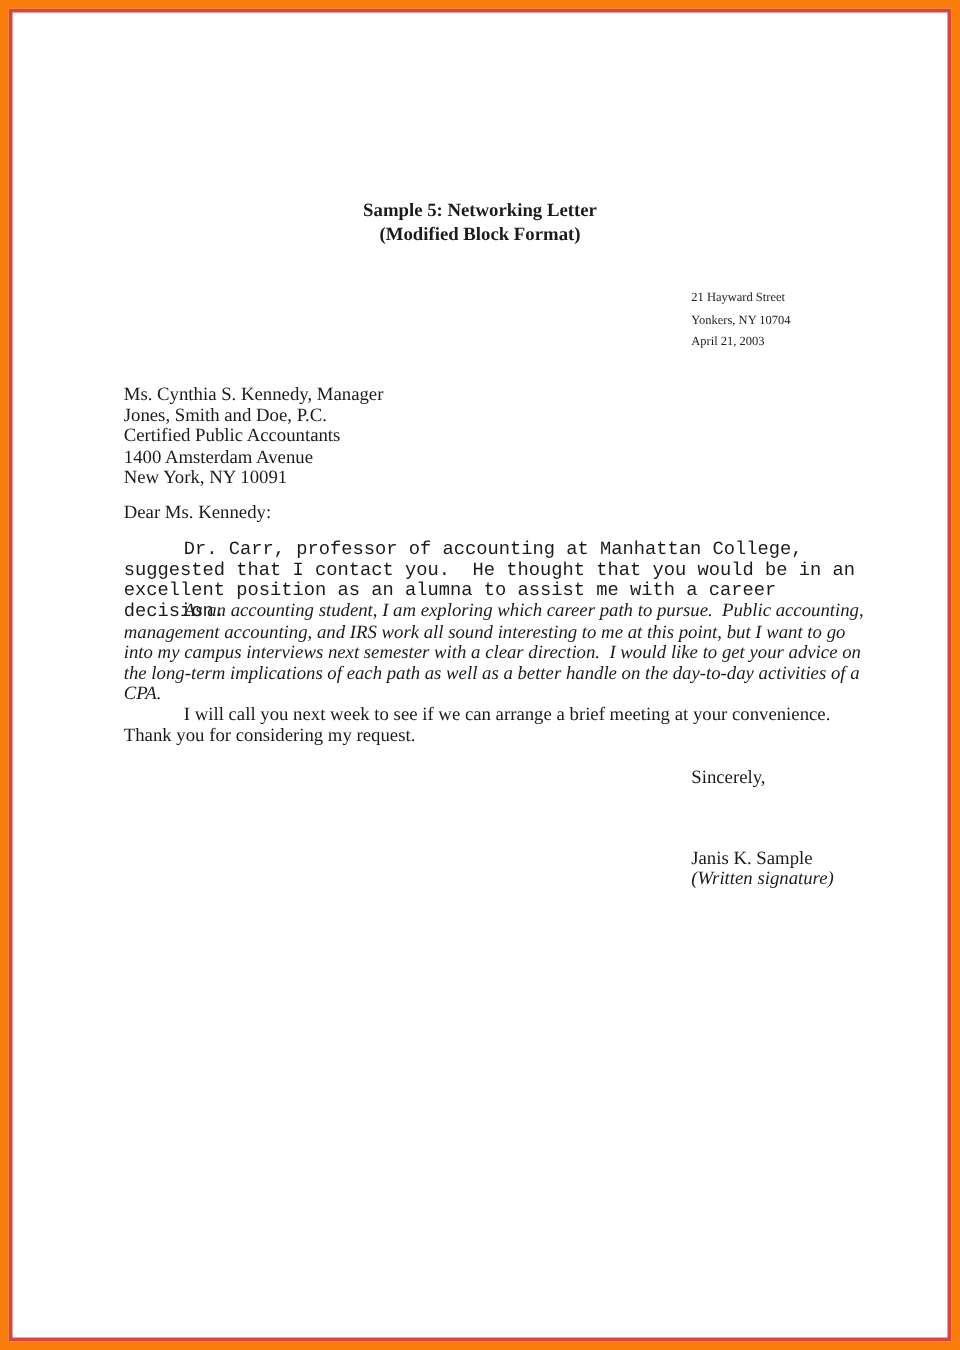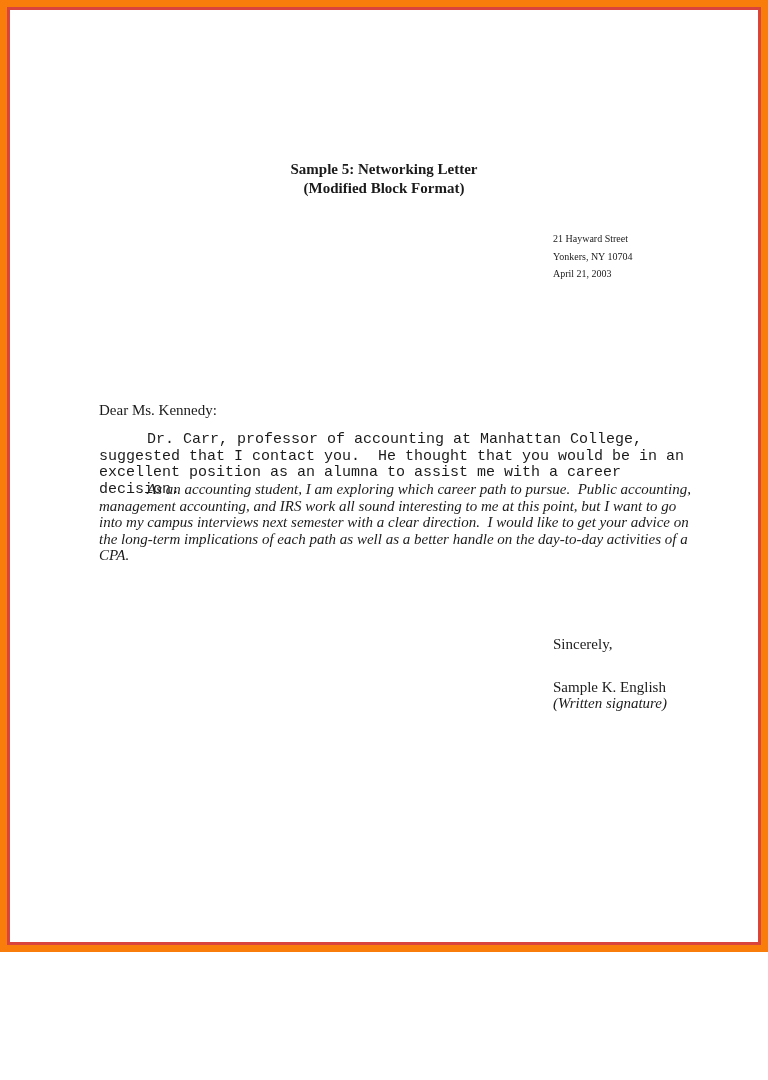--- a/index.html
+++ b/index.html
@@ -11,21 +11,21 @@
   *{margin:0;padding:0;box-sizing:border-box;}
   html,body{width:768px;height:1080px;}
   body{
     font-family:"Liberation Serif","DejaVu Serif",serif;
     background:var(--paper);
     color:var(--ink);
   }
   .page{
     position:relative;
     width:768px;
-    height:952px;
+    height:1080px;
     background:var(--paper);
     overflow:hidden;
   }
   .frame-outer{
     position:absolute;inset:0;
     border:7px solid var(--border-outer);
     pointer-events:none;
   }
   .frame-inner{
     position:absolute;inset:7px;
@@ -68,21 +68,21 @@
     text-align:left;
   }
   .para-1{top:432px;font-family:Liberation Mono, monospace;}
   .para-2{top:481px;font-style:italic;}
   .para-3{top:564px;}
   .closing-line{
     position:absolute;
     left:553px;
     font-size:15px;
   }
-  .valediction{top:636px;}
+  .valediction{top:614px;}
   .signature-note{top:647px;font-style:italic;margin-top:48px;}
   .signed-name{top:679px;}
 </style>
 </head>
 <body>
 
 <div class="page">
   <div class="frame-outer"></div>
   <div class="frame-inner"></div>
 
@@ -90,22 +90,30 @@
     <div>Sample 5: Networking Letter</div>
     <div>(Modified Block Format)</div>
   </div>
 
   <div class="sender-block">
     <div>21 Hayward Street</div>
     <div>Yonkers, NY 10704</div>
     <div>April 21, 2003</div>
   </div>
 
+  <div class="recipient-block">
+    <div>Ms. Cynthia S. Kennedy, Manager</div>
+    <div>Jones, Smith and Doe, P.C.</div>
+    <div>Certified Public Accountants</div>
+    <div>1400 Amsterdam Avenue</div>
+    <div>New York, NY 10091</div>
+  </div>
 
   <div class="salutation">Dear Ms. Kennedy:</div>
 
   <div class="body-para para-1">Dr. Carr, professor of accounting at Manhattan College, suggested that I contact you.  He thought that you would be in an excellent position as an alumna to assist me with a career decision.</div>
   <div class="body-para para-2">As an accounting student, I am exploring which career path to pursue.  Public accounting, management accounting, and IRS work all sound interesting to me at this point, but I want to go into my campus interviews next semester with a clear direction.  I would like to get your advice on the long-term implications of each path as well as a better handle on the day-to-day activities of a CPA.</div>
+  <div class="body-para para-3">I will call you next week to see if we can arrange a brief meeting at your convenience.  Thank you for considering my request.</div>
 
   <div class="closing-line valediction">Sincerely,</div>
   <div class="closing-line signature-note">(Written signature)</div>
-  <div class="closing-line signed-name">Sample K. English</div>
+  <div class="closing-line signed-name">Janis K. Sample</div>
 </div>
 
 </body></html>

